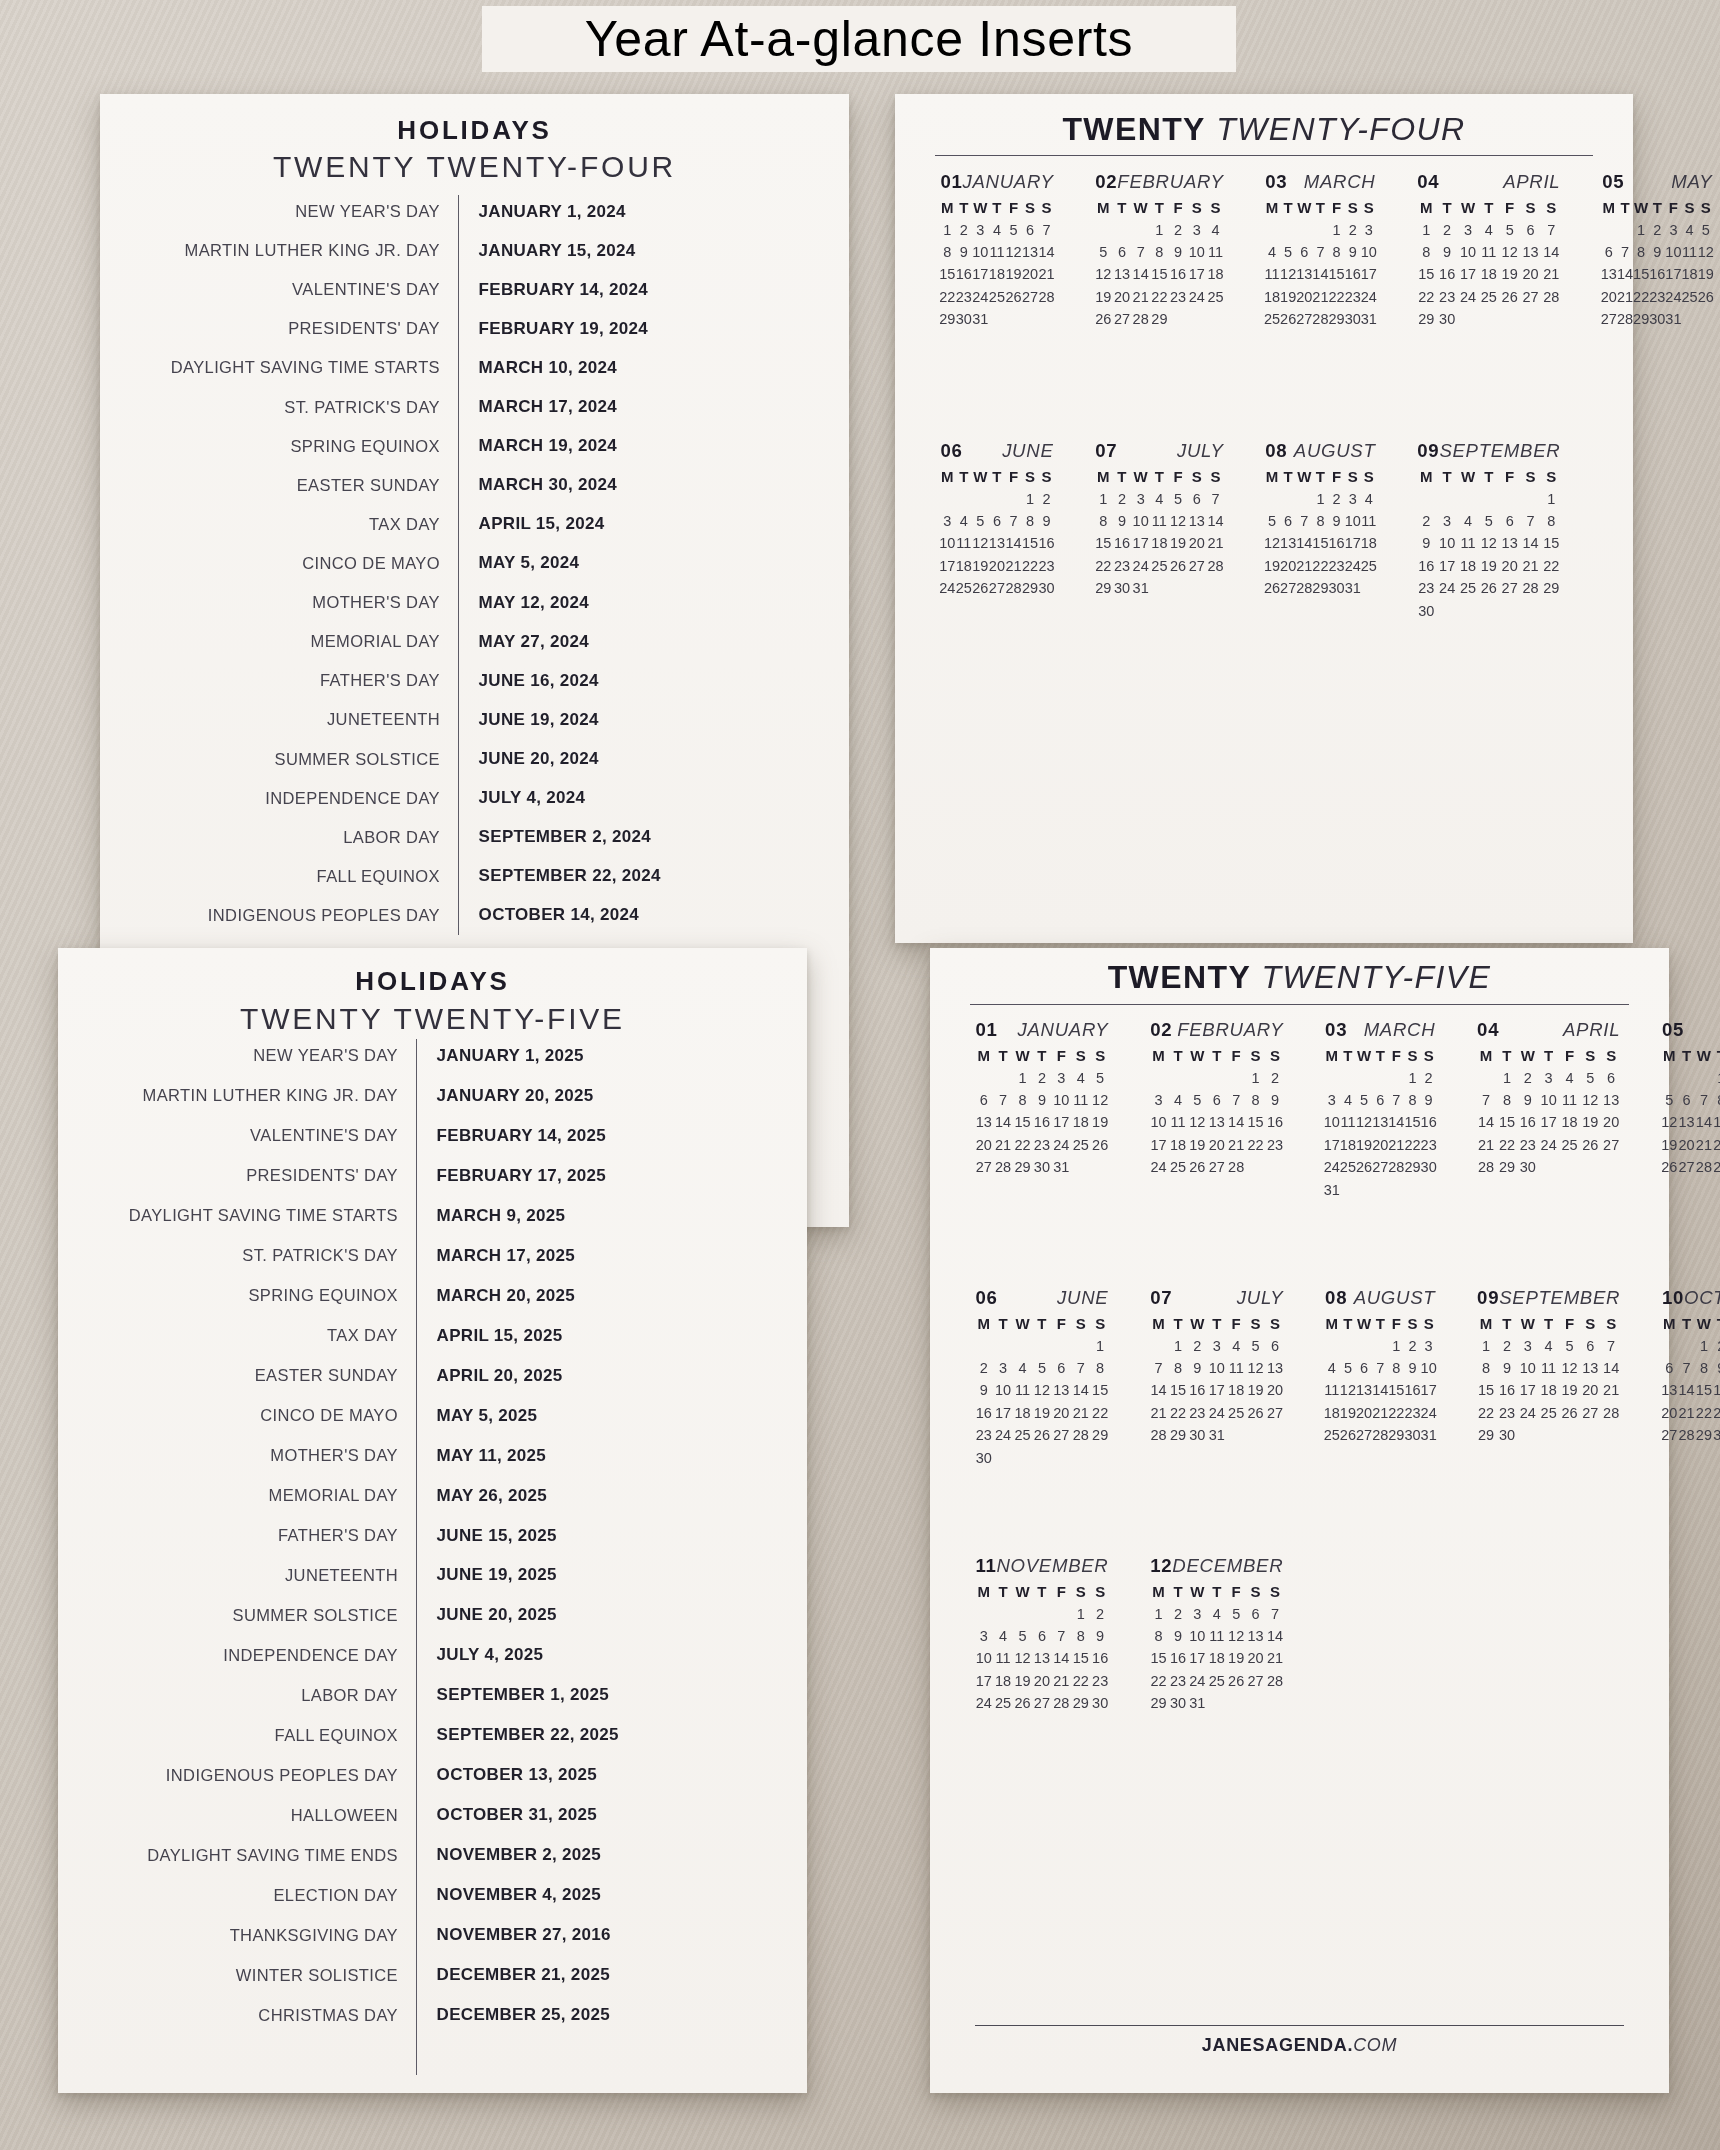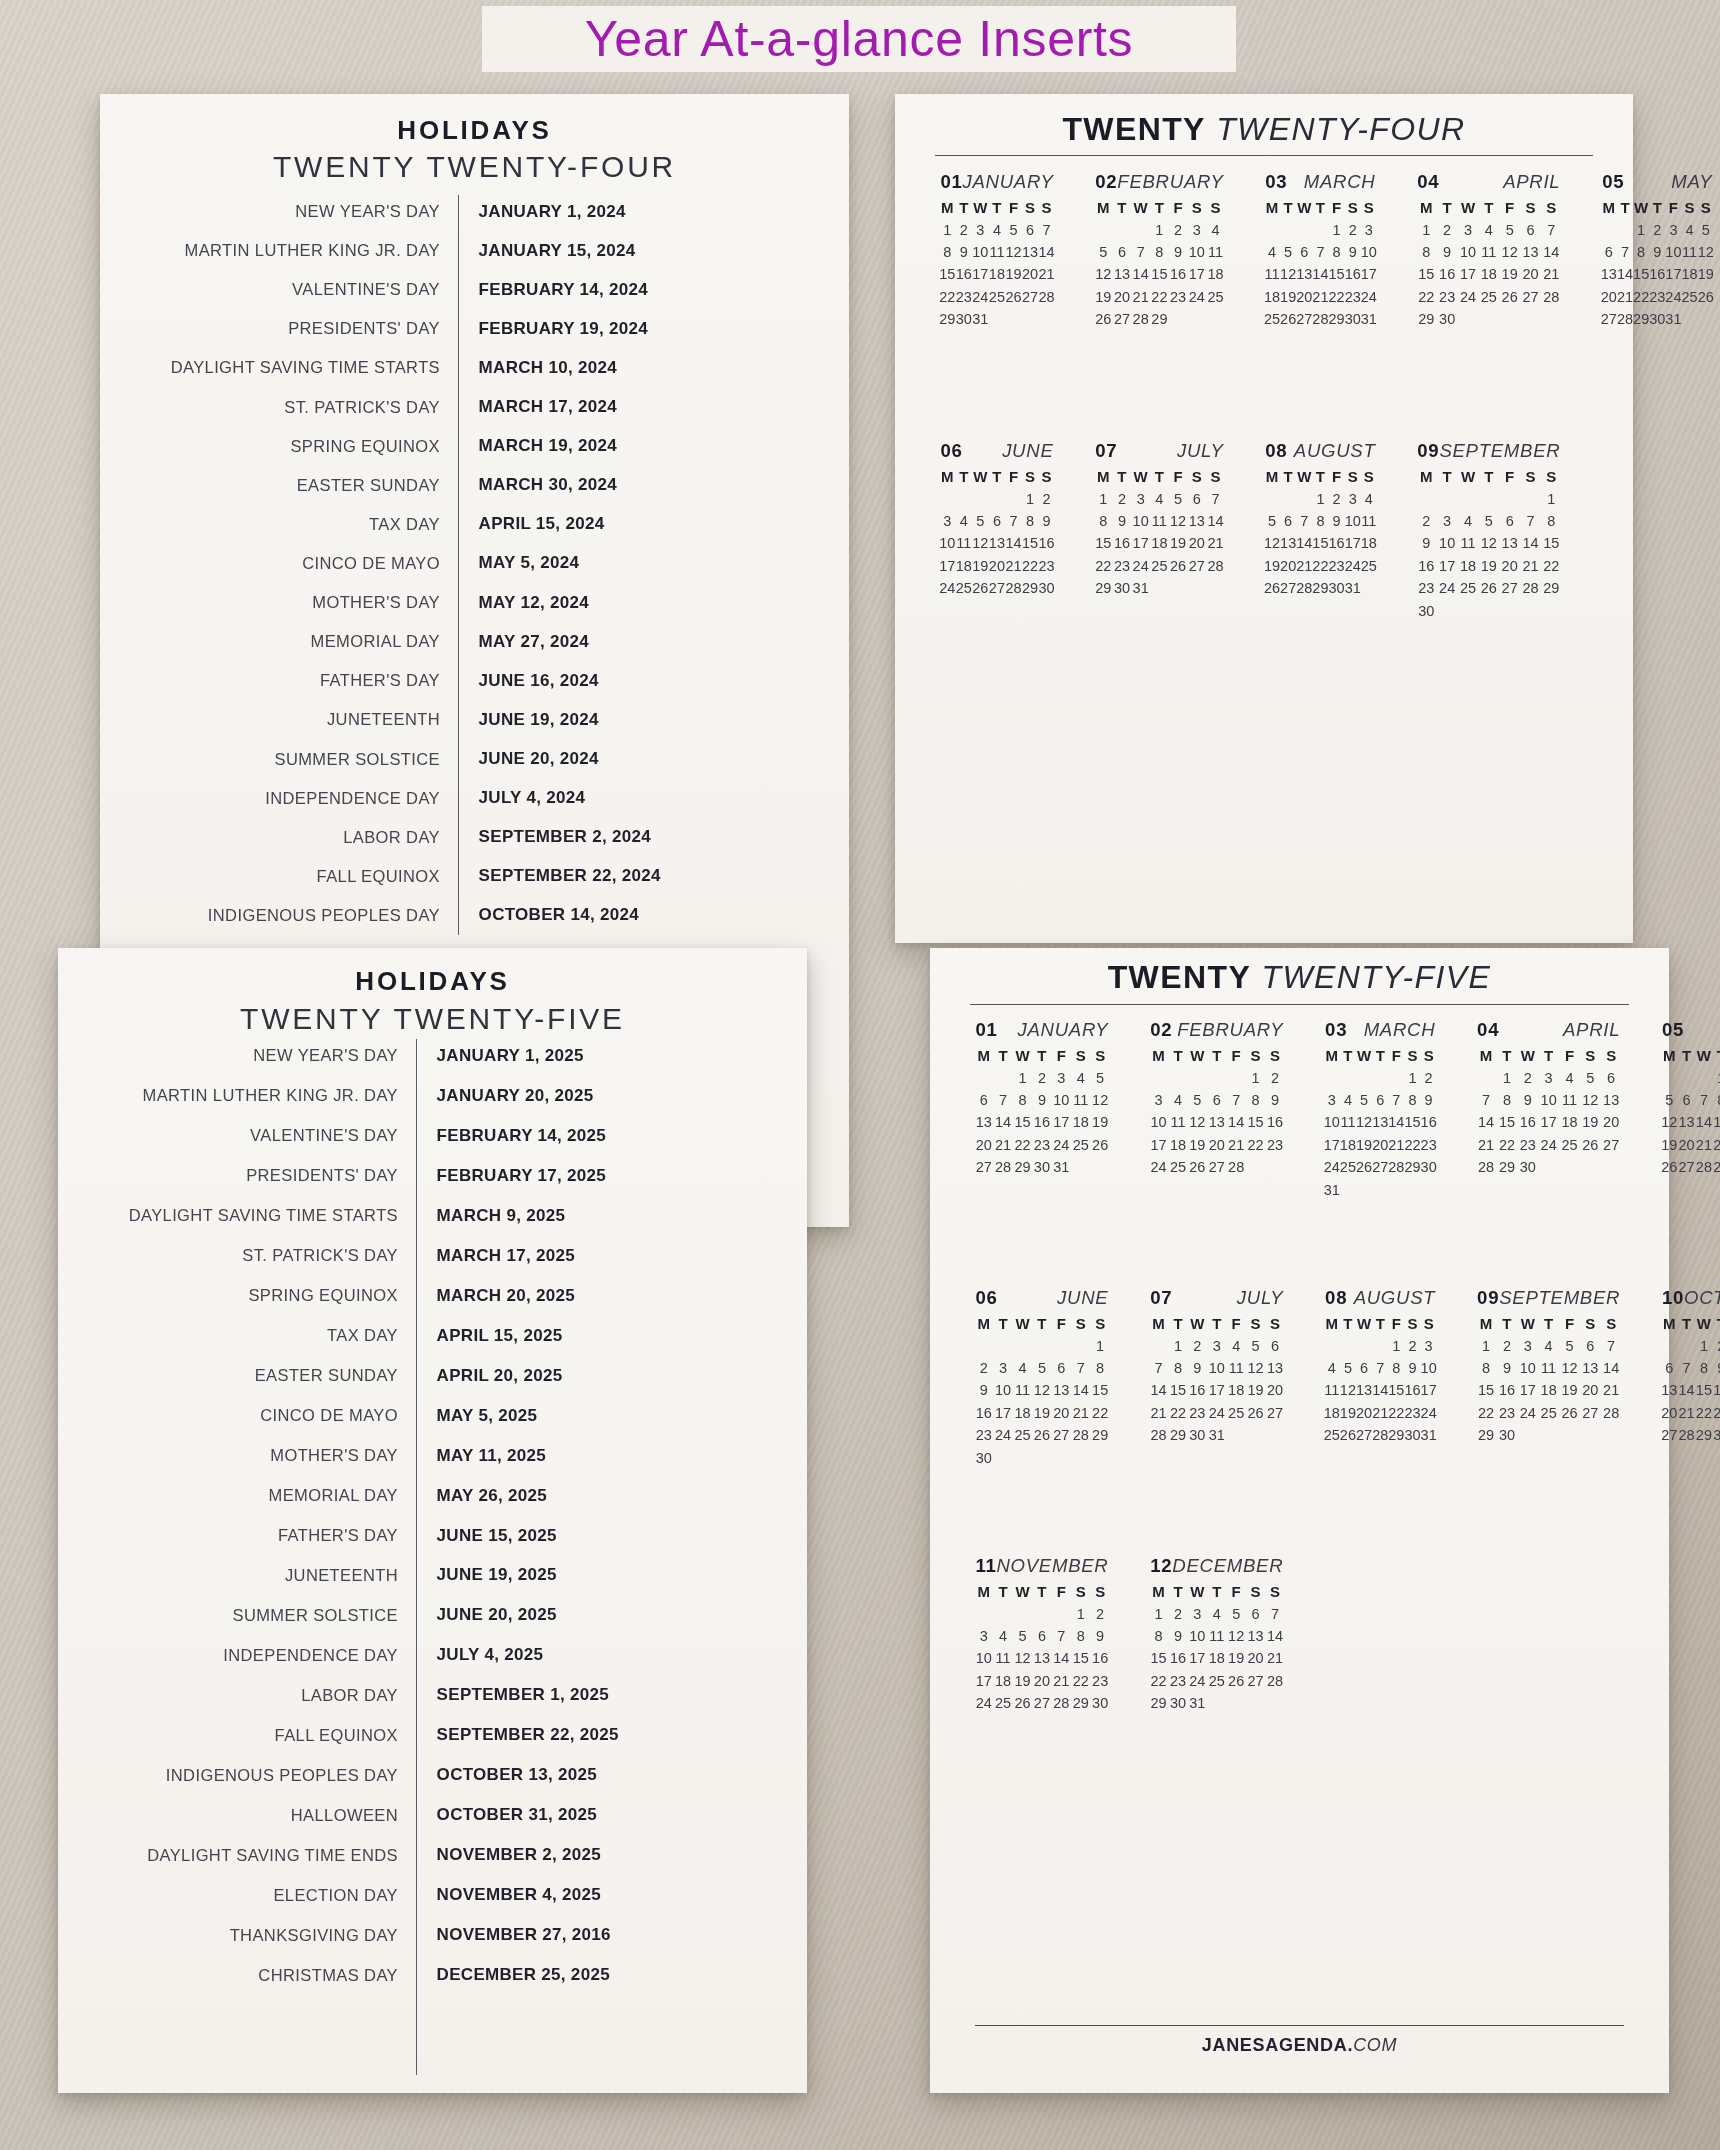--- a/index.html
+++ b/index.html
@@ -7,21 +7,21 @@
        font-family:"Liberation Sans", sans-serif;}
   .canvas{position:relative;width:1721px;height:2151px;
     background:
       repeating-linear-gradient(115deg, rgba(255,255,255,.05) 0 2.8px, rgba(120,108,96,.05) 2.8px 6.2px),
       linear-gradient(135deg,#d9d3cb 0%,#cfc8bf 42%,#c2b9ae 78%,#b3a99d 100%);}
   .card{position:absolute;background:linear-gradient(180deg,#f8f6f3 0%,#f4f1ed 100%);
         box-shadow:0 11px 26px rgba(96,86,72,.38), 0 2.8px 6.9px rgba(96,86,72,.22);}
   
   .banner{position:absolute;left:482px;top:5.5px;width:754px;height:66px;background:#f4f1ed;
           display:flex;align-items:center;justify-content:center;}
-  .banner h1{margin:0;font-size:50px;font-weight:400;letter-spacing:0.7px;color:#a21caf;}
+  .banner h1{margin:0;font-size:50px;font-weight:400;letter-spacing:0.7px;color:#000000;}
   
   .holidays-2024{left:100px;top:94px;width:749px;height:1133px;z-index:1;}
   .holidays-2025{left:58px;top:948px;width:749px;height:1145px;z-index:3;}
   .h-heading{position:absolute;top:20.6px;left:0;width:100%;margin:0;text-align:center;
              font-size:26px;font-weight:700;letter-spacing:2.8px;color:#1d1b26;}
   .holidays-2025 .h-heading{top:18px;}
   .h-sub{position:absolute;top:56px;left:0;width:100%;margin:0;text-align:center;
          font-size:30px;font-weight:400;letter-spacing:2.8px;color:#33313d;}
   .holidays-2025 .h-sub{top:54px;}
   .holiday-table{position:absolute;left:0;right:0;display:grid;}
@@ -808,20 +808,24 @@
         </div>
         <div class="h-row">
           <span class="h-label">ELECTION DAY</span>
           <span class="h-date">NOVEMBER 4, 2025</span>
         </div>
         <div class="h-row">
           <span class="h-label">THANKSGIVING DAY</span>
           <span class="h-date">NOVEMBER 27, 2016</span>
         </div>
         <div class="h-row">
+          <span class="h-label">WINTER SOLISTICE</span>
+          <span class="h-date">DECEMBER 21, 2025</span>
+        </div>
+        <div class="h-row">
           <span class="h-label">CHRISTMAS DAY</span>
           <span class="h-date">DECEMBER 25, 2025</span>
         </div>
       </div>
   </section>
 
   <section class="card calendar-2025">
     <h2 class="cal-title"><span class="tb">TWENTY</span> <span class="ti">TWENTY-FIVE</span></h2>
     <hr class="cal-rule">
     <div class="months-grid" id="calendar-2025-months">

